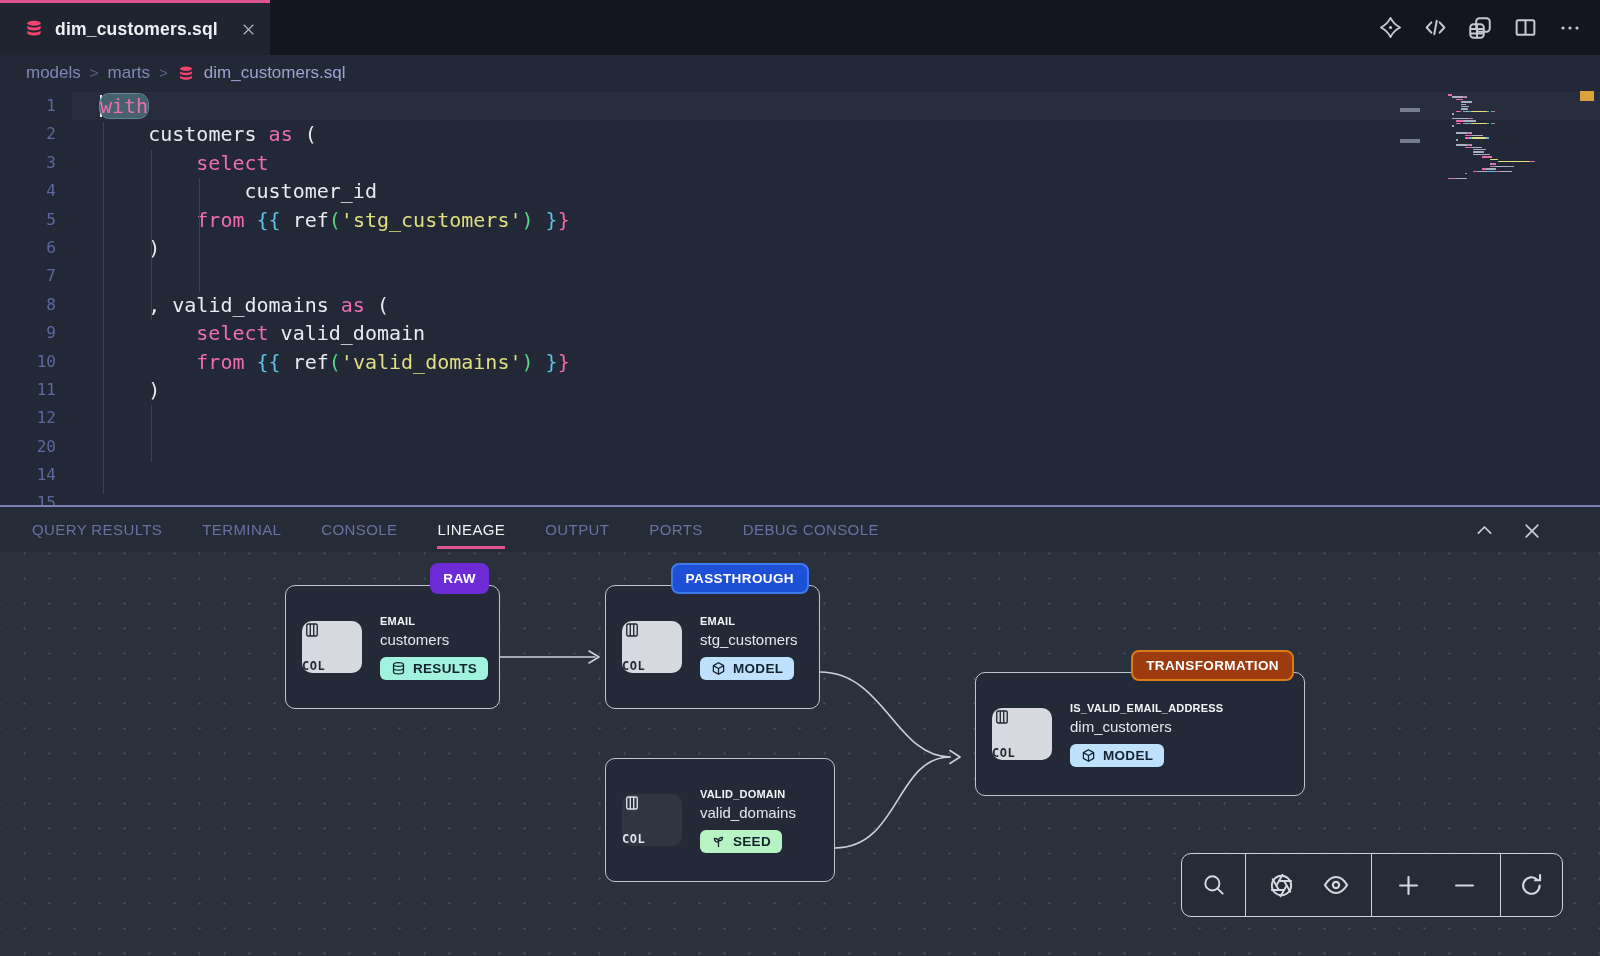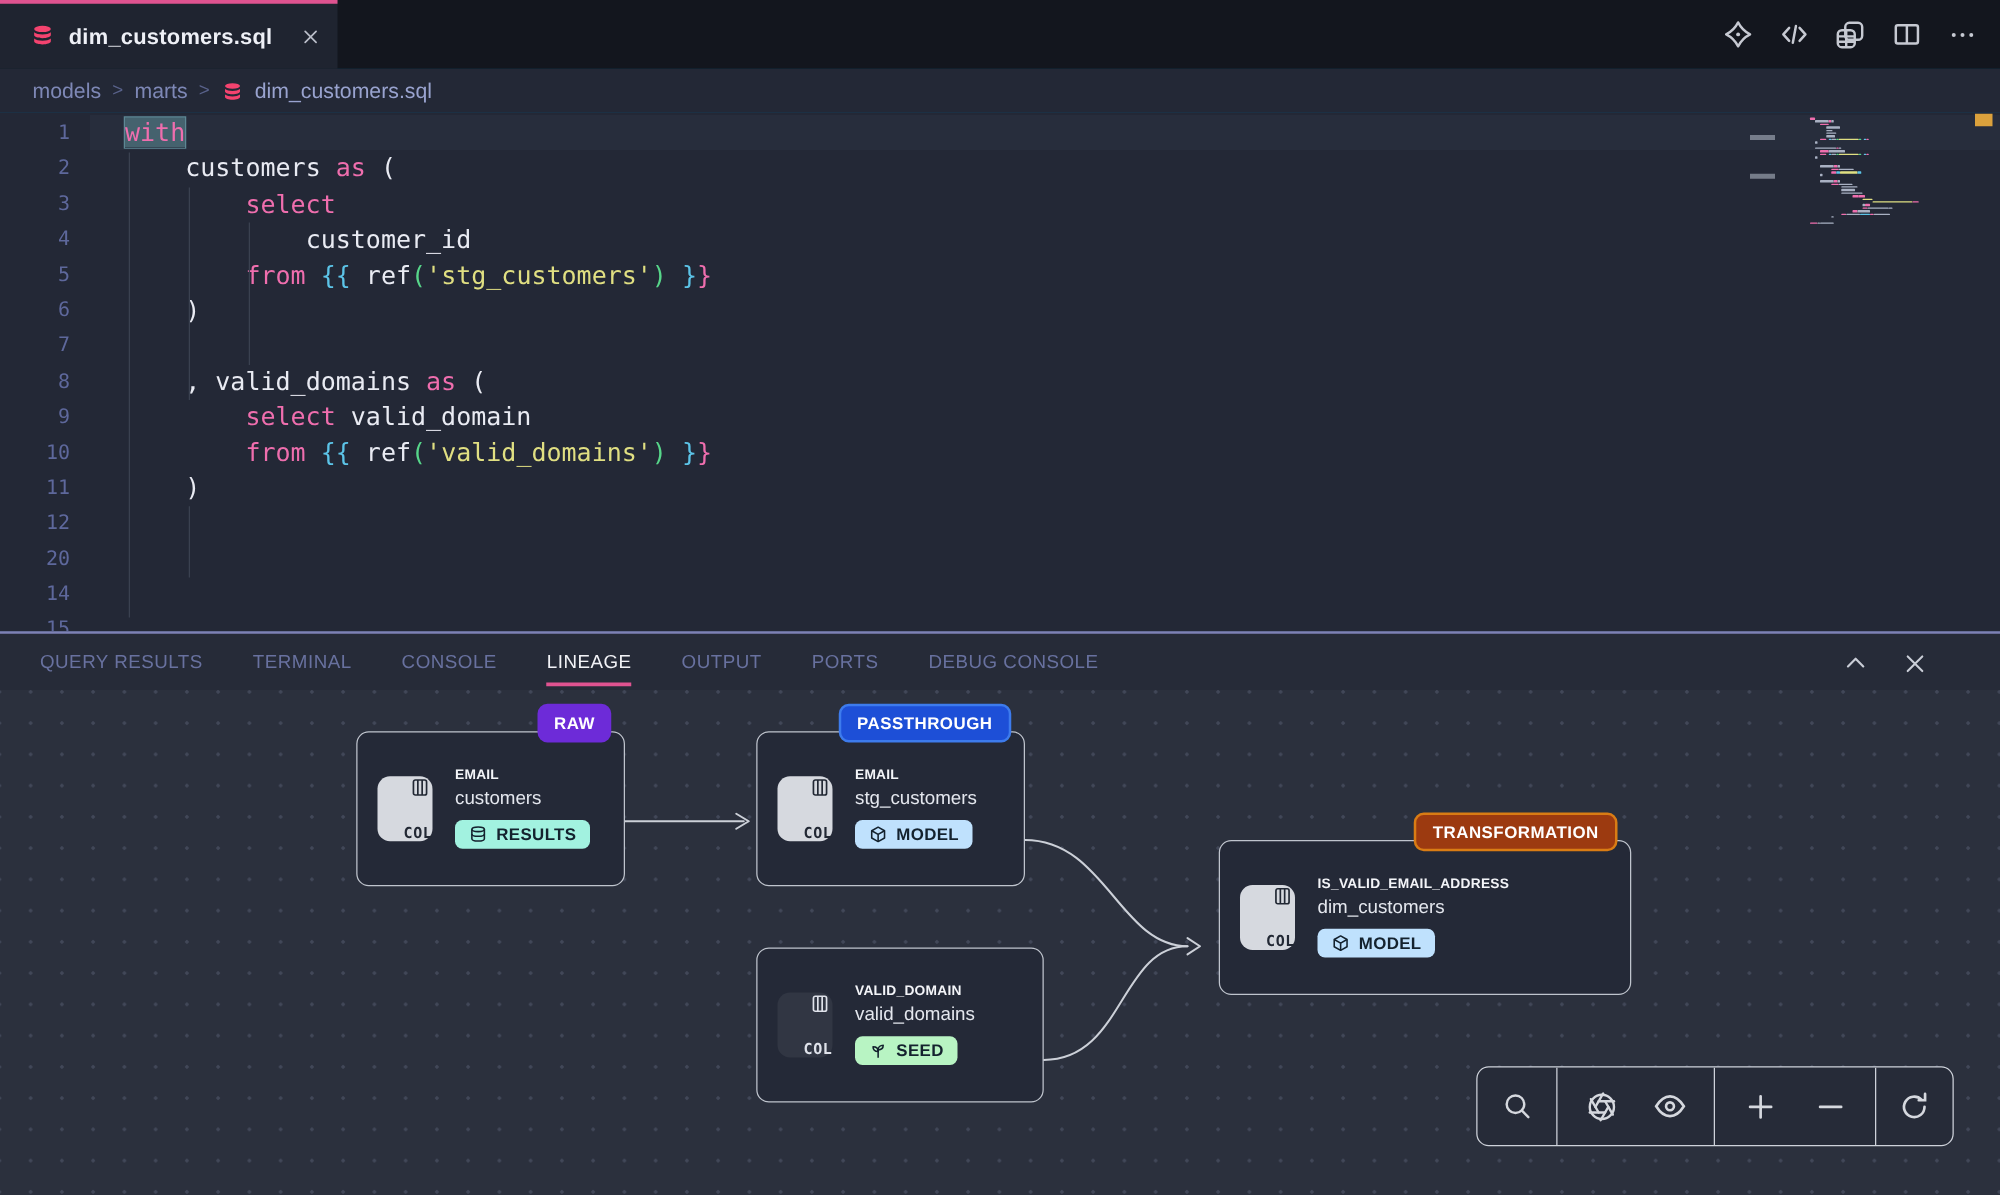--- a/index.html
+++ b/index.html
@@ -1,19 +1,19 @@
 <!DOCTYPE html>
 <html><head>
 <meta charset="utf-8">
 <style>
   * { margin:0; padding:0; box-sizing:border-box; }
   html,body { background:#11131a; }
   .app {
     position:relative; width:1600px; height:956px; overflow:hidden;
-    background:#0c4a6e; font-family:"Liberation Sans", sans-serif;
+    background:#6d28d9; font-family:"Liberation Sans", sans-serif;
     color:#e9ebf2;
   }
   
   .tabstrip { position:relative; height:55px; background:#13161e; }
   .tab {
     position:absolute; left:0; top:0; width:270px; height:55px;
     background:#1f2430; border-top:3px solid #df5390;
     display:flex; align-items:center; gap:11px; padding-left:24px;
   }
   .tab-label { font-size:17.5px; font-weight:600; color:#eef0f6; letter-spacing:.2px; }
@@ -37,21 +37,21 @@
     position:absolute; left:0; top:2px; width:72px;
     font-family:"DejaVu Sans Mono", monospace; font-size:16px; color:#5e689c;
   }
   .gutter .ln { height:28.4px; line-height:28.4px; text-align:right; padding-right:16px; }
   .code-area { position:absolute; left:72px; right:0; top:2px; }
   .code-line {
     height:28.4px; line-height:28.4px; padding-left:28px; white-space:pre;
     font-family:"DejaVu Sans Mono", monospace; font-size:20px;
   }
   .code-line.cur { background:#272d3c; }
-  .tk-kw { color:#ef6eae; }
+  .tk-kw { color:#ef6eae;border-radius:10px; }
   .tk-id { color:#e9ebf3; }
   .tk-jj { color:#5cc4e8; }
   .tk-par { color:#57d68a; }
   .tk-str { color:#e0df82; }
   .tk-ws { color:transparent; }
   .sel { background:#45626e; box-shadow:0 0 0 1px #5d8794; }
   .cursor { display:inline-block; width:2px; height:22px; background:#eef0f4; vertical-align:-4px; margin-right:-2px; }
   .iguide { position:absolute; width:1px; background:#3a4150; }
   
   .minimap { position:absolute; right:27px; top:4px; width:125px; }
@@ -82,22 +82,22 @@
   .node {
     position:absolute; height:124px; background:#242937;
     border:1px solid #bfc4cd; border-radius:10px;
     display:flex; align-items:center; gap:18px; padding:0 16px;
   }
   .node-a{left:285px;top:33px;width:215px;}
   .node-b{left:605px;top:33px;width:215px;}
   .node-c{left:605px;top:206px;width:230px;}
   .node-d{left:975px;top:120px;width:330px;}
   .col-tile {
-    flex:none; width:44px; height:52px; border-radius:10px;
-    display:flex; flex-direction:column; align-items:flex-end; justify-content:center;gap:21px;
+    flex:none; width:60px; height:52px; border-radius:10px;
+    display:flex; flex-direction:column; align-items:flex-start; justify-content:center;gap:21px;
   }
   .col-tile.light { background:#d6d9df; color:#222834; }
   .col-tile.dark  { background:#313643; color:#dfe2ea; }
   .col-tile .col-label { font-family:"DejaVu Sans Mono", monospace; font-size:12px; font-weight:bold; letter-spacing:.5px; margin-top:-1px; }
   .node-title { font-size:11px; font-weight:600; color:#f3f4f8; letter-spacing:.2px; }
   .node-sub { font-size:15px; color:#e4e7ee; margin-top:4px; }
   .chip {
     display:inline-flex; align-items:center; gap:7px; margin-top:9px;
     padding:4px 11px; border-radius:6px; font-size:13.5px; font-weight:bold;
     color:#14222e; letter-spacing:.3px;

